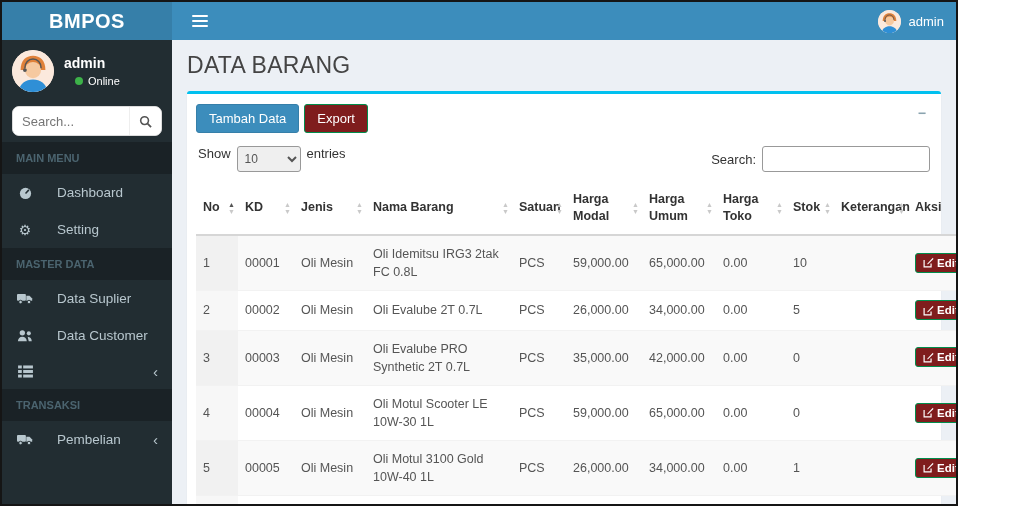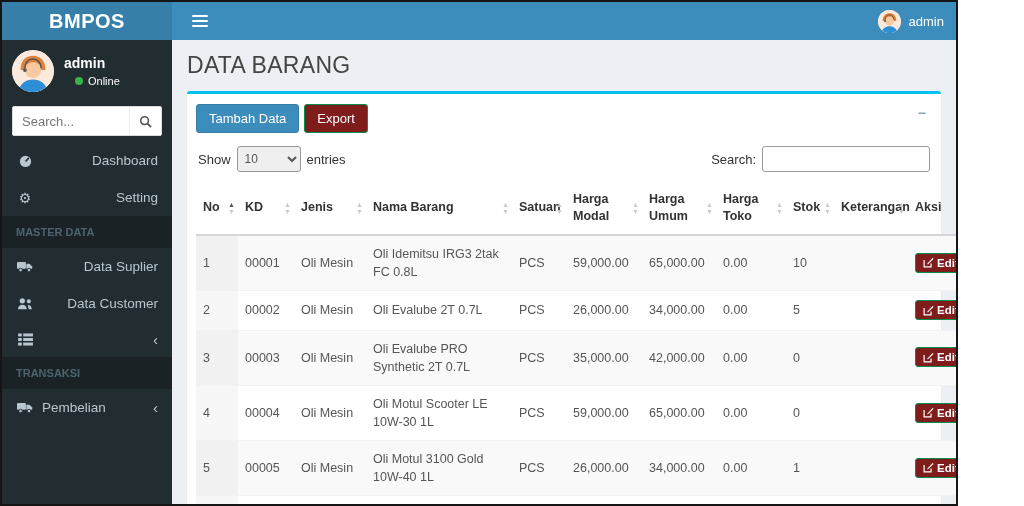--- a/index.html
+++ b/index.html
@@ -21,30 +21,30 @@
   .avatar-sm { width:23px; height:23px; border-radius:50%; overflow:hidden; background:#fbe9dd; }
   .avatar-sm svg, .avatar-lg svg { display:block; width:100%; height:100%; }
 
   
   .sidebar { position:absolute; top:38px; left:0; bottom:0; width:170px; background:#222d32; overflow:hidden; }
   .user-panel { display:flex; align-items:center; gap:10px; padding:10px 10px 12px 10px; }
   .avatar-lg { width:42px; height:42px; border-radius:50%; overflow:hidden; background:#fbe9dd; flex:none; }
   .user-name { color:#fff; font-size:14px; font-weight:600; }
   .user-status { display:flex; align-items:center; gap:5px; margin-top:4px; color:#fff; font-size:11px;margin-left:11px; }
   .status-dot { width:8px; height:8px; border-radius:50%; background:#3db249; }
-  .sidebar-search { display:flex; margin:2px 10px 6px 10px; border-radius:2px; overflow:hidden;
+  .sidebar-search { display:flex; margin:2px 10px 6px 10px; border-radius:7px; overflow:hidden;
                     border:1px solid #dcdcdc; background:#fff; }
   .sidebar-search input { flex:1; min-width:0; border:none; outline:none; height:28px;
                           padding:0 9px; font-size:13px; color:#777; font-family:inherit; }
   .sidebar-search button { width:32px; background:#fff; border:none; border-left:1px solid #eee;
                            display:flex; align-items:center; justify-content:center; cursor:pointer; }
   .menu-header { background:#1a2226; color:#4b646f; font-size:11px; font-weight:bold;
                  padding:10px 14px 10px 14px; }
-  .menu-item { display:flex; align-items:center; gap:8px; padding:11px 14px; color:#b8c7ce;
-               font-size:13.5px; cursor:pointer;justify-content:space-between; }
+  .menu-item { display:flex; align-items:center; gap:23px; padding:11px 14px; color:#b8c7ce;
+               font-size:13.5px; cursor:pointer; }
   .menu-item .mi-icon { width:18px; flex:none; display:flex; justify-content:center; align-items:center;
                         color:#b8c7ce; font-size:14px; line-height:1; }
   .menu-item .arrow { margin-left:auto; font-size:15px; line-height:10px; color:#b8c7ce; }
 
   
   .content-wrapper { position:absolute; left:170px; top:38px; right:0; bottom:0;
                      background:#ecf0f5; overflow:hidden; }
   .content-header { padding:12px 15px 12px 15px; }
   .content-header h1 { font-size:23px; font-weight:400; color:#444; letter-spacing:.3px; }
   .box { margin:0 15px; background:#fff; border-top:3px solid #00c0ef; border-radius:3px;
@@ -52,21 +52,21 @@
   .box-toolbar { display:flex; gap:5px; align-items:flex-start; }
   .btn { display:inline-flex; align-items:center; gap:4px; border-radius:3px; color:#fff;
          font-size:13px; padding:6px 12px; cursor:pointer; font-family:inherit; border:1px solid transparent; }
   .btn-primary { background:#3c8dbc; border-color:#367fa9; }
   .btn-success { background:#7f1d1d; border-color:#008d4c; }
   .collapse-btn { margin-left:auto; background:none; border:none; color:#8aa4af; font-size:14px;
                   font-weight:bold; cursor:pointer; padding:2px 6px; line-height:1; }
 
   .dt-controls { display:flex; justify-content:space-between; align-items:center;
                  margin:13px 2px 0 2px; font-size:13px; color:#333; }
-  .show-entries { display:flex; align-items:center; gap:6px; }
+  .show-entries { display:flex; gap:6px; }
   .show-entries select { height:26px; width:64px; border:1px solid #999; border-radius:3px;
                          font-size:12px; color:#555; padding:0 3px; font-family:inherit; }
   .dt-search { display:flex; align-items:center; gap:6px; }
   .dt-search input { width:168px; height:26px; border:1px solid #999; border-radius:3px;
                      padding:0 6px; font-family:inherit; }
 
   table.dt { width:100%; border-collapse:collapse; table-layout:fixed; margin-top:10px;
              font-size:12.5px; color:#555; }
   table.dt th { text-align:left; font-weight:bold; color:#333; font-size:12.5px;
                 padding:9px 14px 9px 7px; border-bottom:2px solid #d6d6d6; position:relative;
@@ -139,20 +139,21 @@
     <div class="sidebar-search">
       <input type="text" placeholder="Search..." style="">
       <button>
         <svg width="13" height="13" viewBox="0 0 14 14">
             <circle cx="6" cy="6" r="4.2" fill="none" stroke="#555" stroke-width="1.7"></circle>
             <line x1="9.2" y1="9.2" x2="13" y2="13" stroke="#555" stroke-width="1.9"></line>
           </svg>
       </button>
     </div>
 
+    <div class="menu-header">MAIN MENU</div>
 
     <div class="menu-item">
       <span class="mi-icon">
         <svg width="15" height="15" viewBox="0 0 16 16">
             <circle cx="8" cy="9" r="6" fill="#b8c7ce"></circle>
             <line x1="8" y1="9" x2="11.6" y2="5.2" stroke="#222d32" stroke-width="1.6"></line>
           </svg>
       </span>
       <span>Dashboard</span>
     </div>

